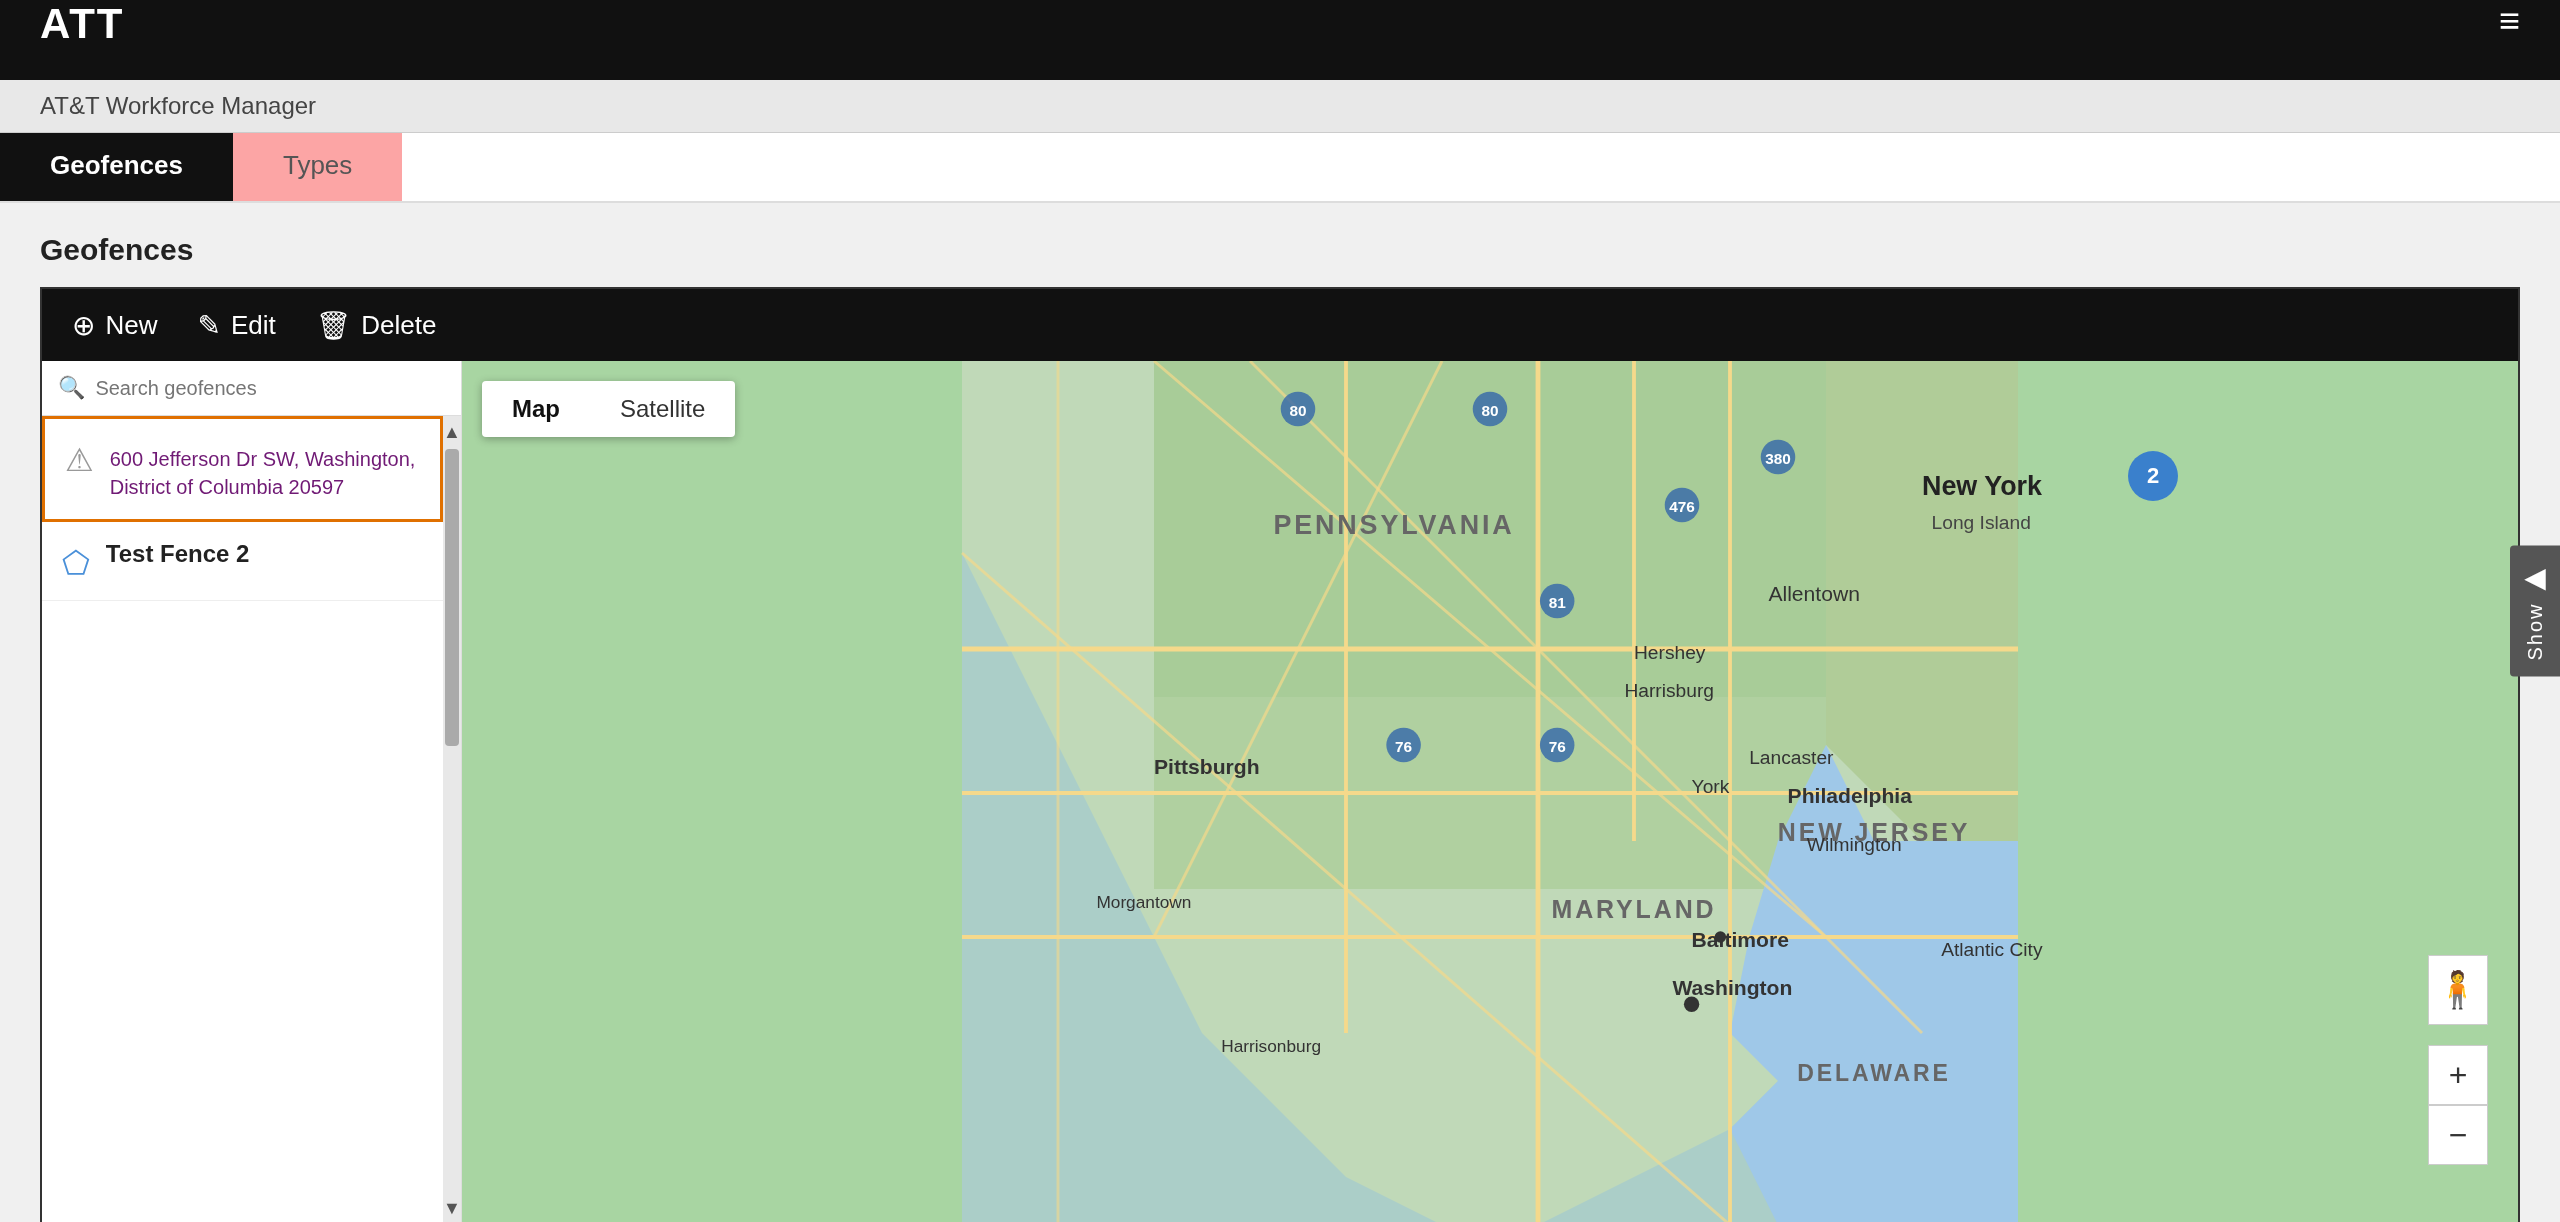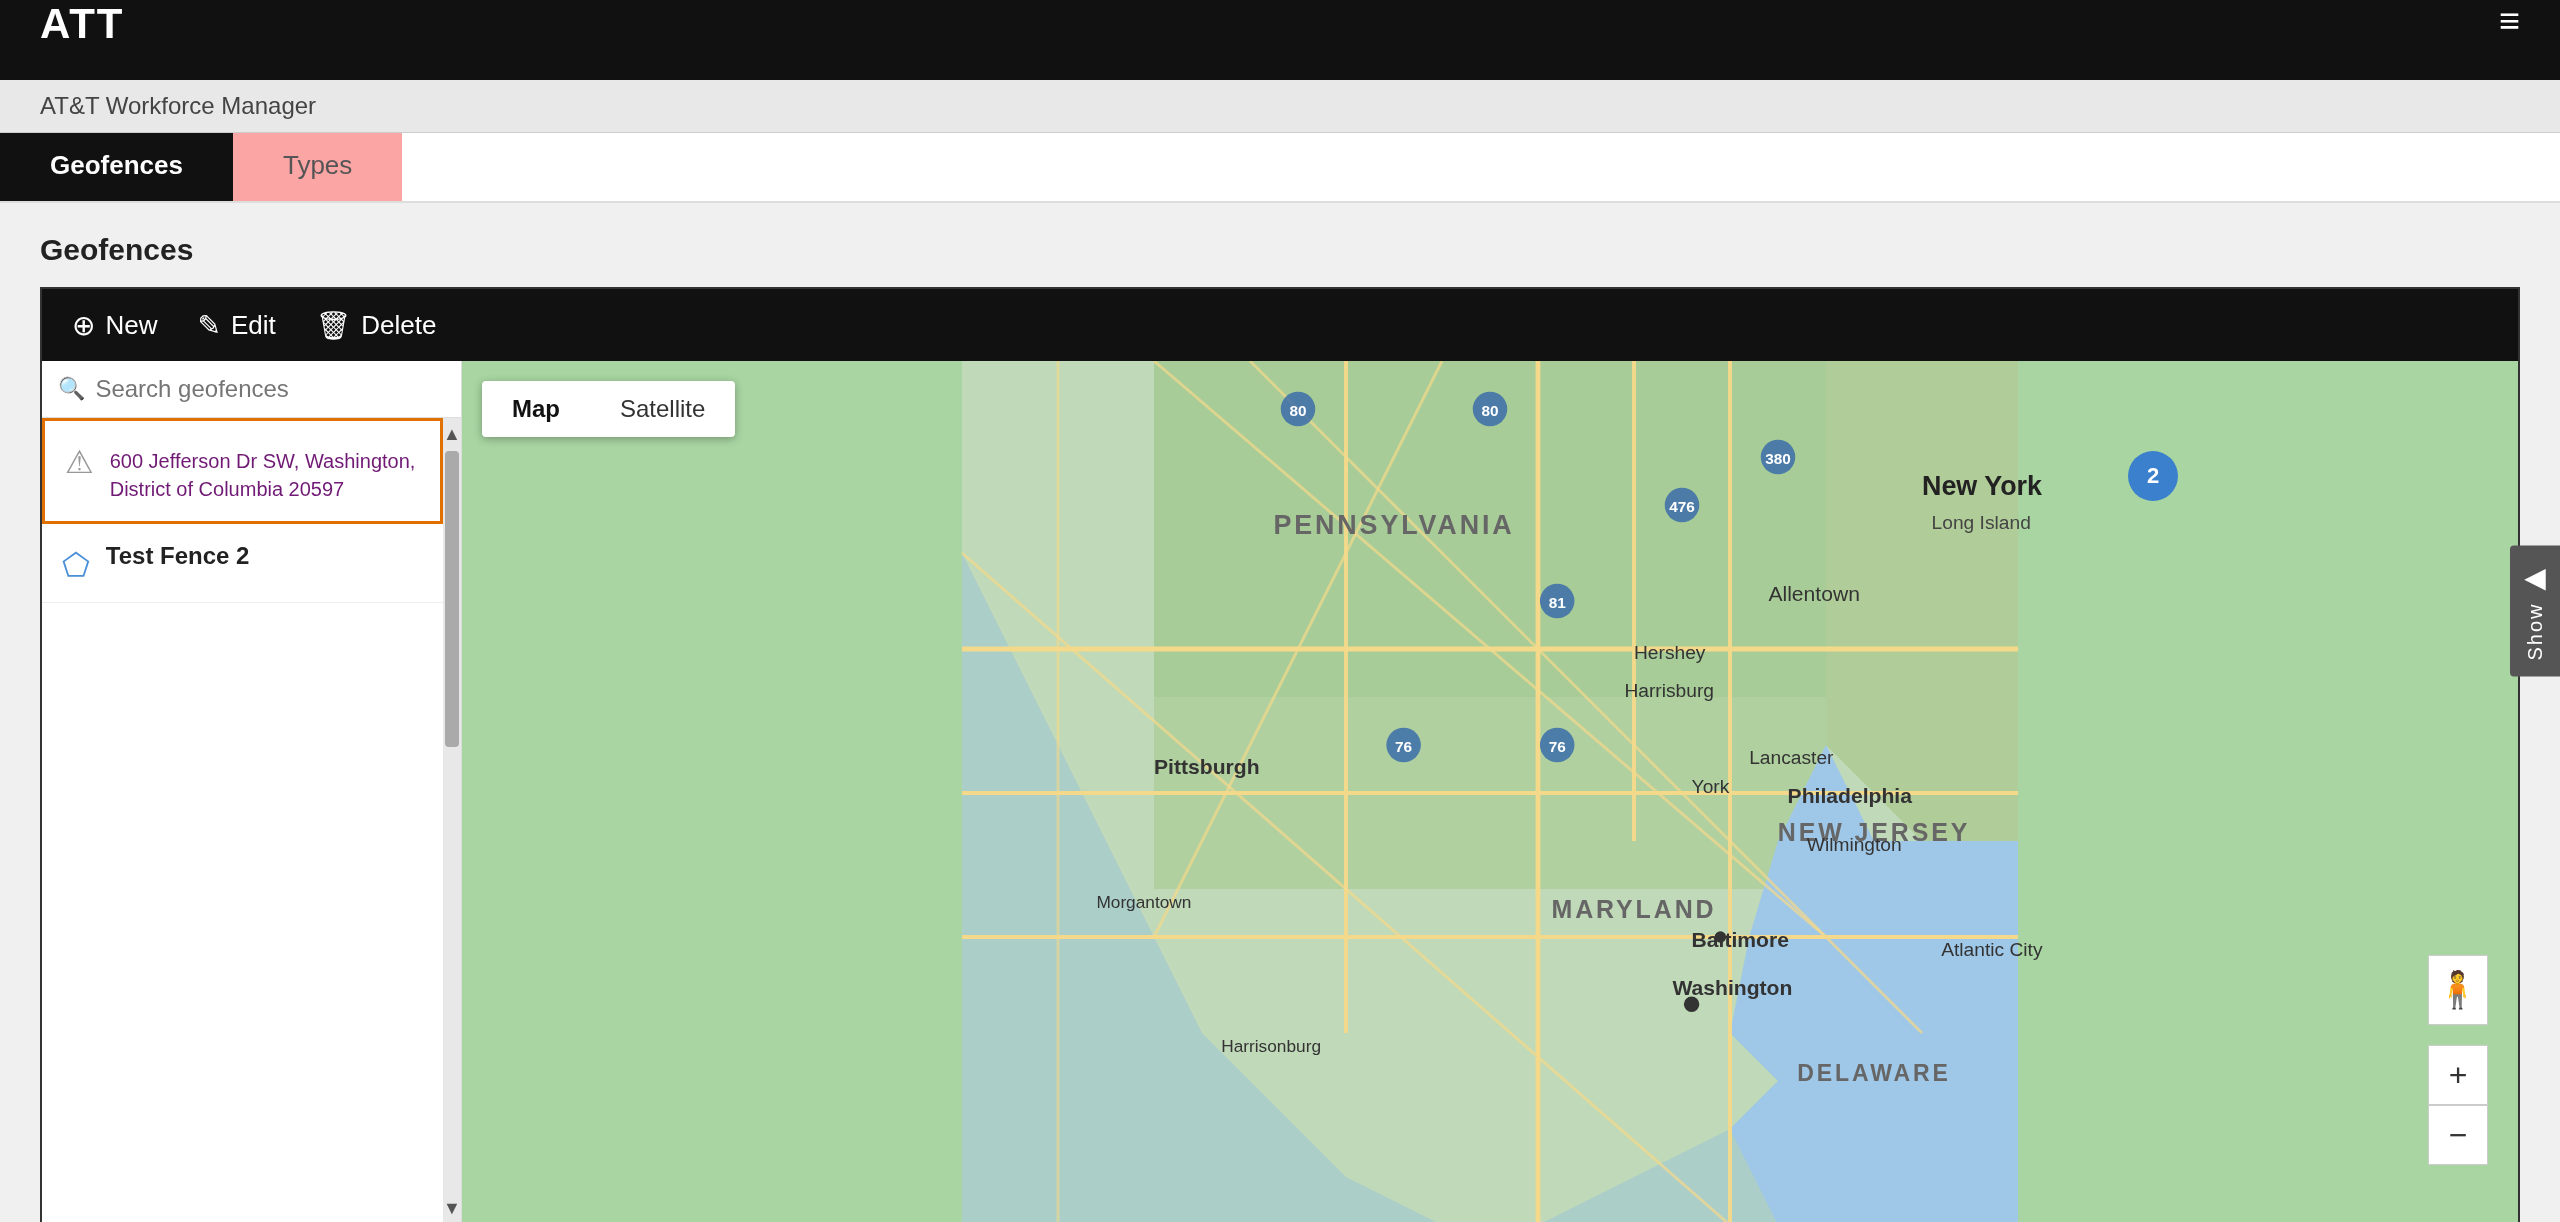--- a/index.html
+++ b/index.html
@@ -160,21 +160,21 @@
       gap: 10px;
       flex-shrink: 0;
     }
     .search-icon {
       color: #888;
       font-size: 22px;
     }
     .search-input {
       border: none;
       outline: none;
-      font-size: 24px;
+      font-size: 20px;
       color: #888;
       width: 100%;
     }
 
     .list-items {
       flex: 1;
       overflow-y: auto;
       position: relative;
     }
 

